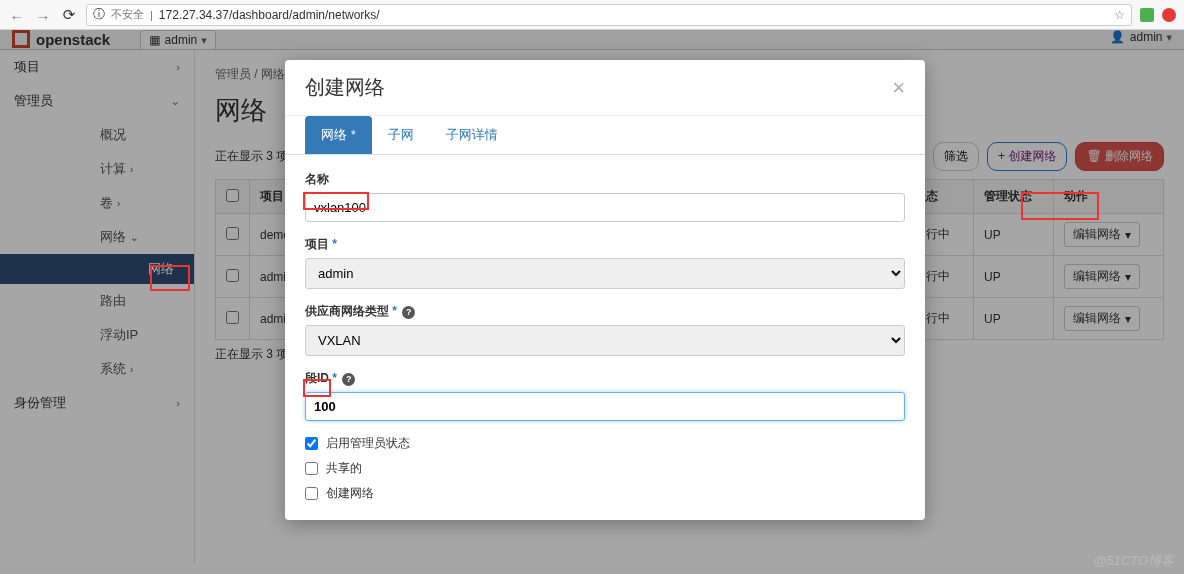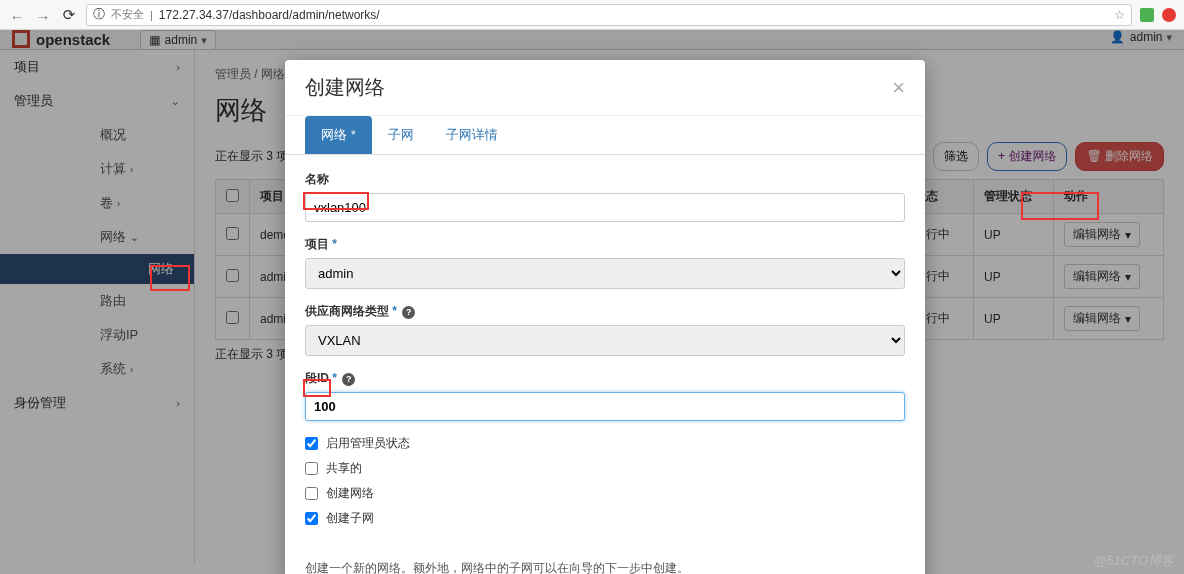--- a/index.html
+++ b/index.html
@@ -234,26 +234,21 @@
           <span>启用管理员状态</span>
         </div>
       <div class="cb-row">
           <input type="checkbox" style="">
           <span>共享的</span>
         </div>
       <div class="cb-row">
           <input type="checkbox" style="">
           <span>创建网络</span>
         </div>
-      <div class="cb-row">
-          <input type="checkbox" checked="" style="">
-          <span>创建子网</span>
-        </div>
-    </div>
-    <div class="help-col">创建一个新的网络。额外地，网络中的子网可以在向导的下一步中创建。</div>
+    </div>
   </div>
 </div>
 
 <div class="mark" style="left:150px; top:265px; width:40px; height:26px;"></div>
 <div class="mark" style="left:303px; top:192px; width:66px; height:18px;"></div>
 <div class="mark" style="left:303px; top:379px; width:28px; height:18px;"></div>
 <div class="mark" style="left:1021px; top:192px; width:78px; height:28px;"></div>
 
 <div class="watermark">@51CTO博客</div>
 

